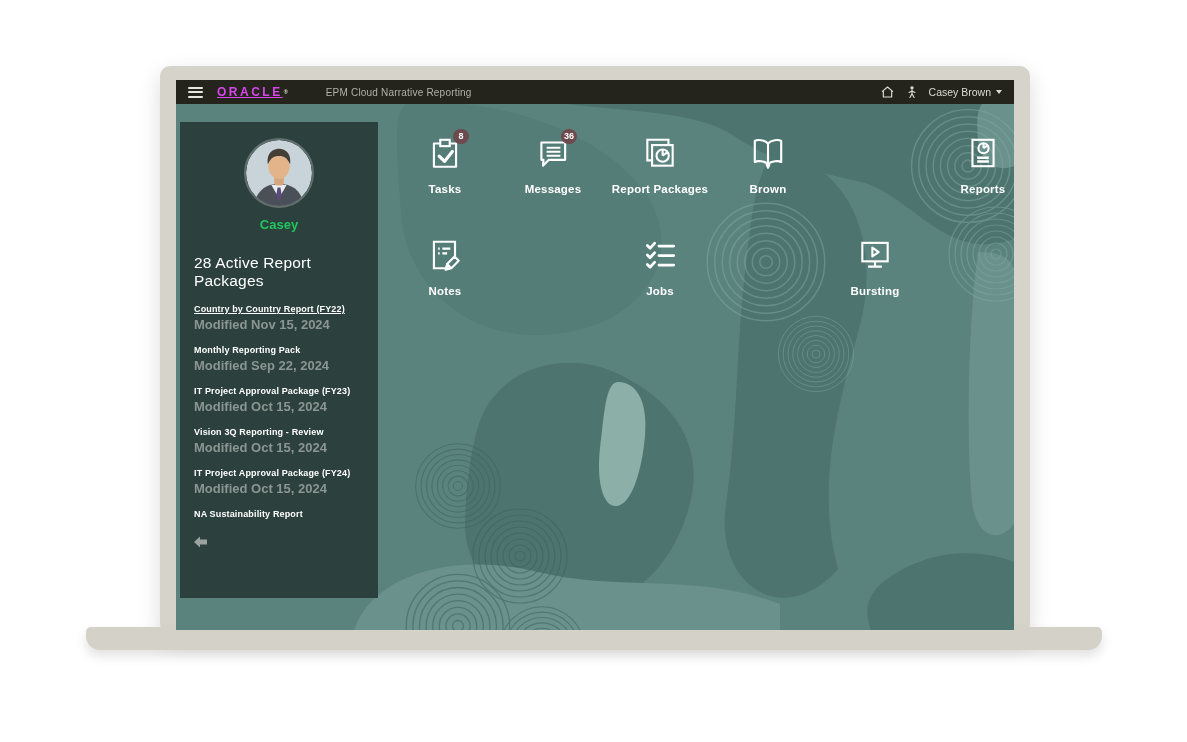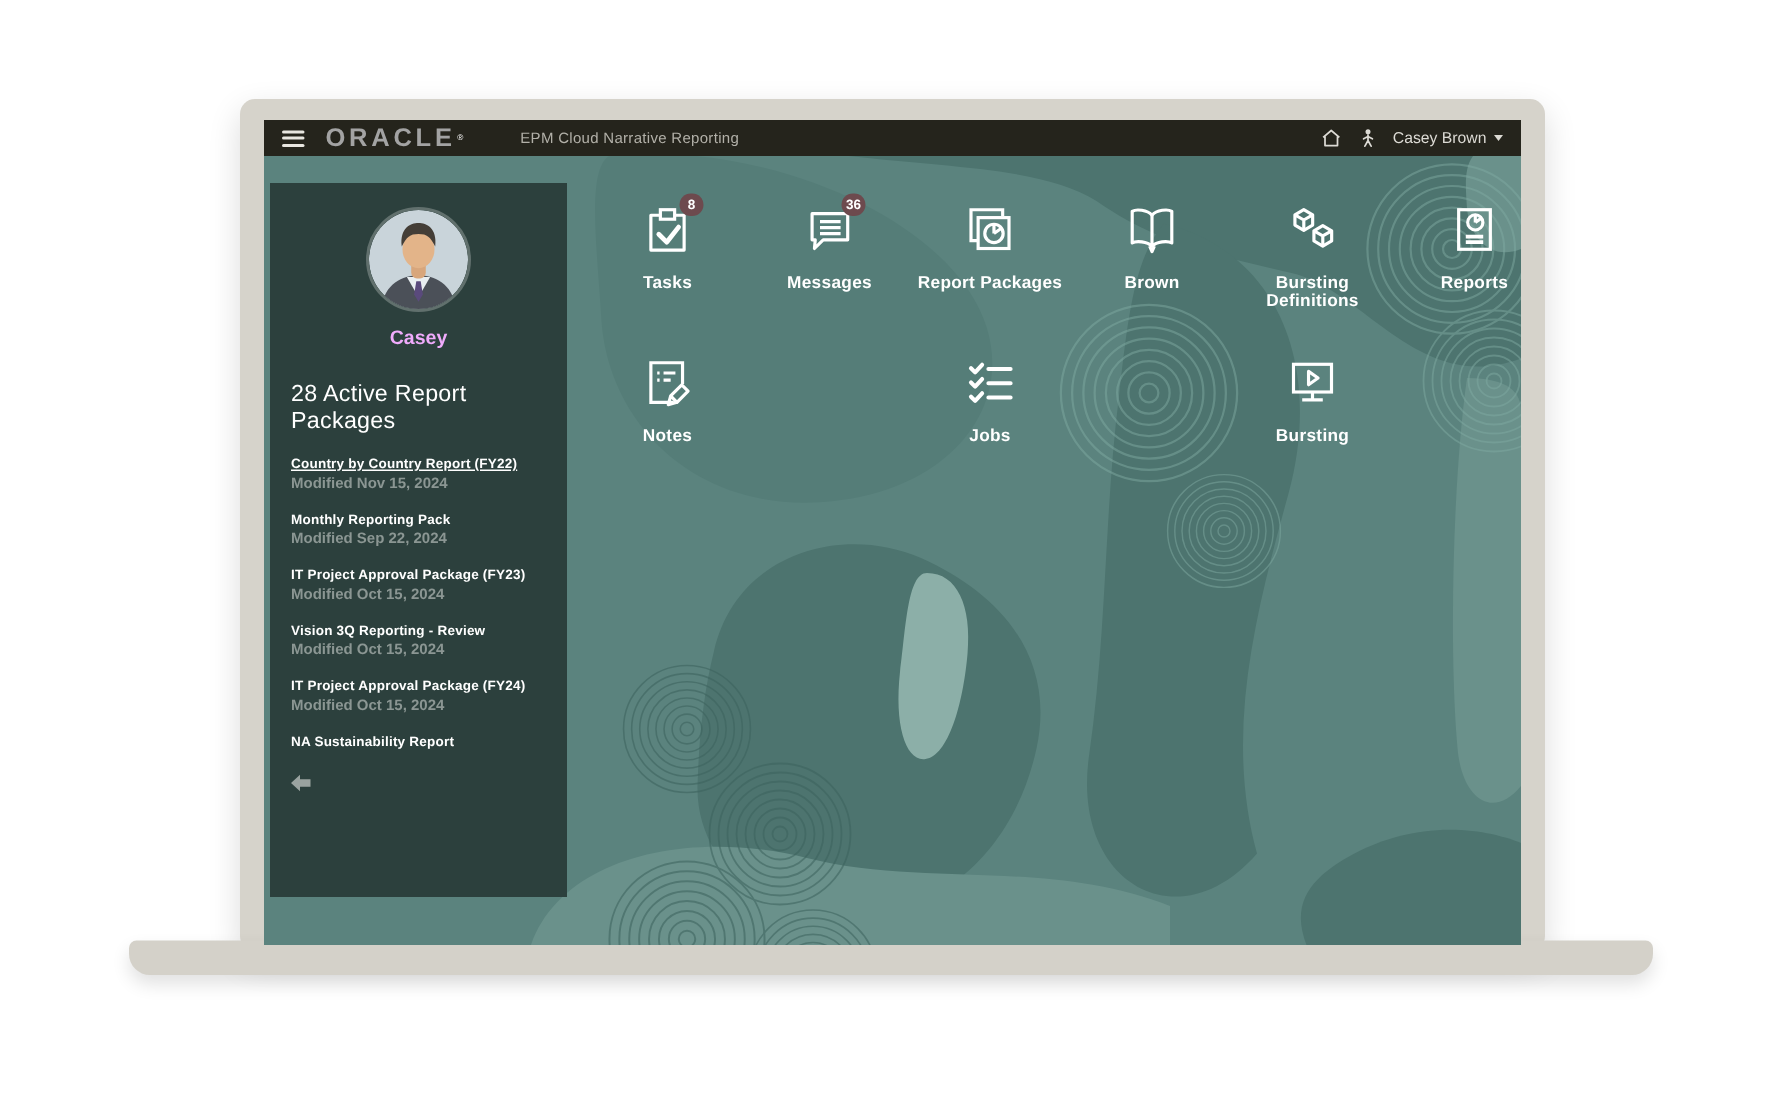--- a/index.html
+++ b/index.html
@@ -25,43 +25,43 @@
     background:#5b837e;overflow:hidden;
   }
   
   .topbar{
     position:absolute;left:0;top:0;width:100%;height:24px;
     background:#25241c;display:flex;align-items:center;
     padding:0 12px;box-sizing:border-box;z-index:30;
   }
   .hamburger{width:15px;display:flex;flex-direction:column;gap:2.5px;cursor:pointer;margin-right:14px;}
   .hamburger span{display:block;height:2px;background:#e8e6e0;border-radius:1px;}
-  .brand{color:#a3a3a3;font-weight:bold;font-size:17px;letter-spacing:2.5px;}
+  .brand{color:#d946ef;font-weight:bold;font-size:12px;letter-spacing:2.5px;text-decoration:underline;}
   .brand-mark{color:#fff;font-size:5.5px;vertical-align:super;margin-left:1px;}
   .product{color:#b2b0a8;font-size:10px;margin-left:18px;letter-spacing:.2px;padding-left:20px;}
   .topbar-right{margin-left:auto;display:flex;align-items:center;gap:12px;}
   .tb-icon{display:flex;align-items:center;cursor:pointer;}
   .user-menu{display:flex;align-items:center;gap:5px;cursor:pointer;}
   .user-name{color:#dcdad4;font-size:10.5px;}
   .caret{width:0;height:0;border-left:3.5px solid transparent;border-right:3.5px solid transparent;border-top:4px solid #dcdad4;}
   
   .bg-art{position:absolute;left:0;top:24px;width:838px;height:526px;z-index:1;}
   
   .sidebar{
     position:absolute;left:4px;top:42px;width:198px;height:476px;
     background:#2c403d;z-index:10;box-sizing:border-box;padding:16px 14px 0 14px;
   }
   .avatar{width:66px;height:66px;border-radius:50%;overflow:hidden;margin:0 auto;display:block;border:2px solid rgba(255,255,255,.25);cursor:pointer;}
-  .side-username{color:#f0abfc;font-size:13px;font-weight:bold;text-align:center;margin-top:9px;}
+  .side-username{color:#22c55e;font-size:13px;font-weight:bold;text-align:center;margin-top:9px;}
   .side-heading{color:#fff;font-size:15.5px;font-weight:400;margin-top:22px;letter-spacing:.2px;}
   .pkg-list{margin-top:14px;}
   .pkg{margin-bottom:13px;cursor:pointer;}
   .pkg-title{color:#ffffff;font-size:9px;font-weight:bold;letter-spacing:.15px;}
   .pkg-title.u{text-decoration:underline;}
-  .pkg-modified{color:#8b9693;font-size:10px;font-weight:bold;margin-top:3px;}
+  .pkg-modified{color:#8b9693;font-size:13px;font-weight:bold;margin-top:3px;}
   .pkg-modified:empty{display:none;}
   .back-arrow{margin-top:4px;cursor:pointer;display:inline-block;}
   
   .tile{
     position:absolute;width:110px;text-align:center;z-index:20;cursor:pointer;
   }
   .tile-iconwrap{position:relative;height:44px;display:flex;align-items:flex-start;justify-content:center;}
   .tile-label{color:#ffffff;font-size:11.5px;font-weight:bold;margin-top:5px;letter-spacing:.2px;}
   .badge{
     position:absolute;top:-5px;left:50%;margin-left:8px;
@@ -241,35 +241,20 @@
     <div class="tile-iconwrap">
       <svg width="38" height="38" viewBox="0 0 36 36" fill="none" stroke="#fff" stroke-width="2">
         <path d="M18 9 C15 5.5 8 5 5.5 6.5 V26.5 C8 25 15 25.5 18 28.5 C21 25.5 28 25 30.5 26.5 V6.5 C28 5 21 5.5 18 9 Z" stroke-linejoin="round"></path>
         <path d="M18 9 V28.5"></path>
         <path d="M16.5 28.5 L18 32 L19.5 28.5" stroke-linejoin="round"></path>
       </svg>
     </div>
     <div class="tile-label">Brown</div>
   </div>
 
-  <div class="tile" style="left:644px;top:54px">
-    <div class="tile-iconwrap">
-      <svg width="38" height="38" viewBox="0 0 36 36" fill="none" stroke="#fff" stroke-width="2">
-        <g transform="translate(12.5,12)" stroke-linejoin="round">
-          <polygon points="0,-6.5 5.6,-3.2 5.6,3.2 0,6.5 -5.6,3.2 -5.6,-3.2"></polygon>
-          <path d="M-5.6 -3.2 L0 0 L5.6 -3.2 M0 0 V6.5"></path>
-        </g>
-        <g transform="translate(24.5,22)" stroke-linejoin="round">
-          <polygon points="0,-6.5 5.6,-3.2 5.6,3.2 0,6.5 -5.6,3.2 -5.6,-3.2"></polygon>
-          <path d="M-5.6 -3.2 L0 0 L5.6 -3.2 M0 0 V6.5"></path>
-        </g>
-      </svg>
-    </div>
-    <div class="tile-label">Bursting Definitions</div>
-  </div>
 
   <div class="tile" style="left:752px;top:54px">
     <div class="tile-iconwrap">
       <svg width="38" height="38" viewBox="0 0 36 36" fill="none" stroke="#fff" stroke-width="2">
         <rect x="8" y="5.5" width="20" height="25"></rect>
         <circle cx="18.5" cy="13.5" r="4.8"></circle>
         <path d="M18.5 13.5 V8.7 M18.5 13.5 L22.4 10.8"></path>
         <path d="M12.5 22.5 H23.5 M12.5 26 H23.5" stroke-width="2.4"></path>
       </svg>
     </div>

